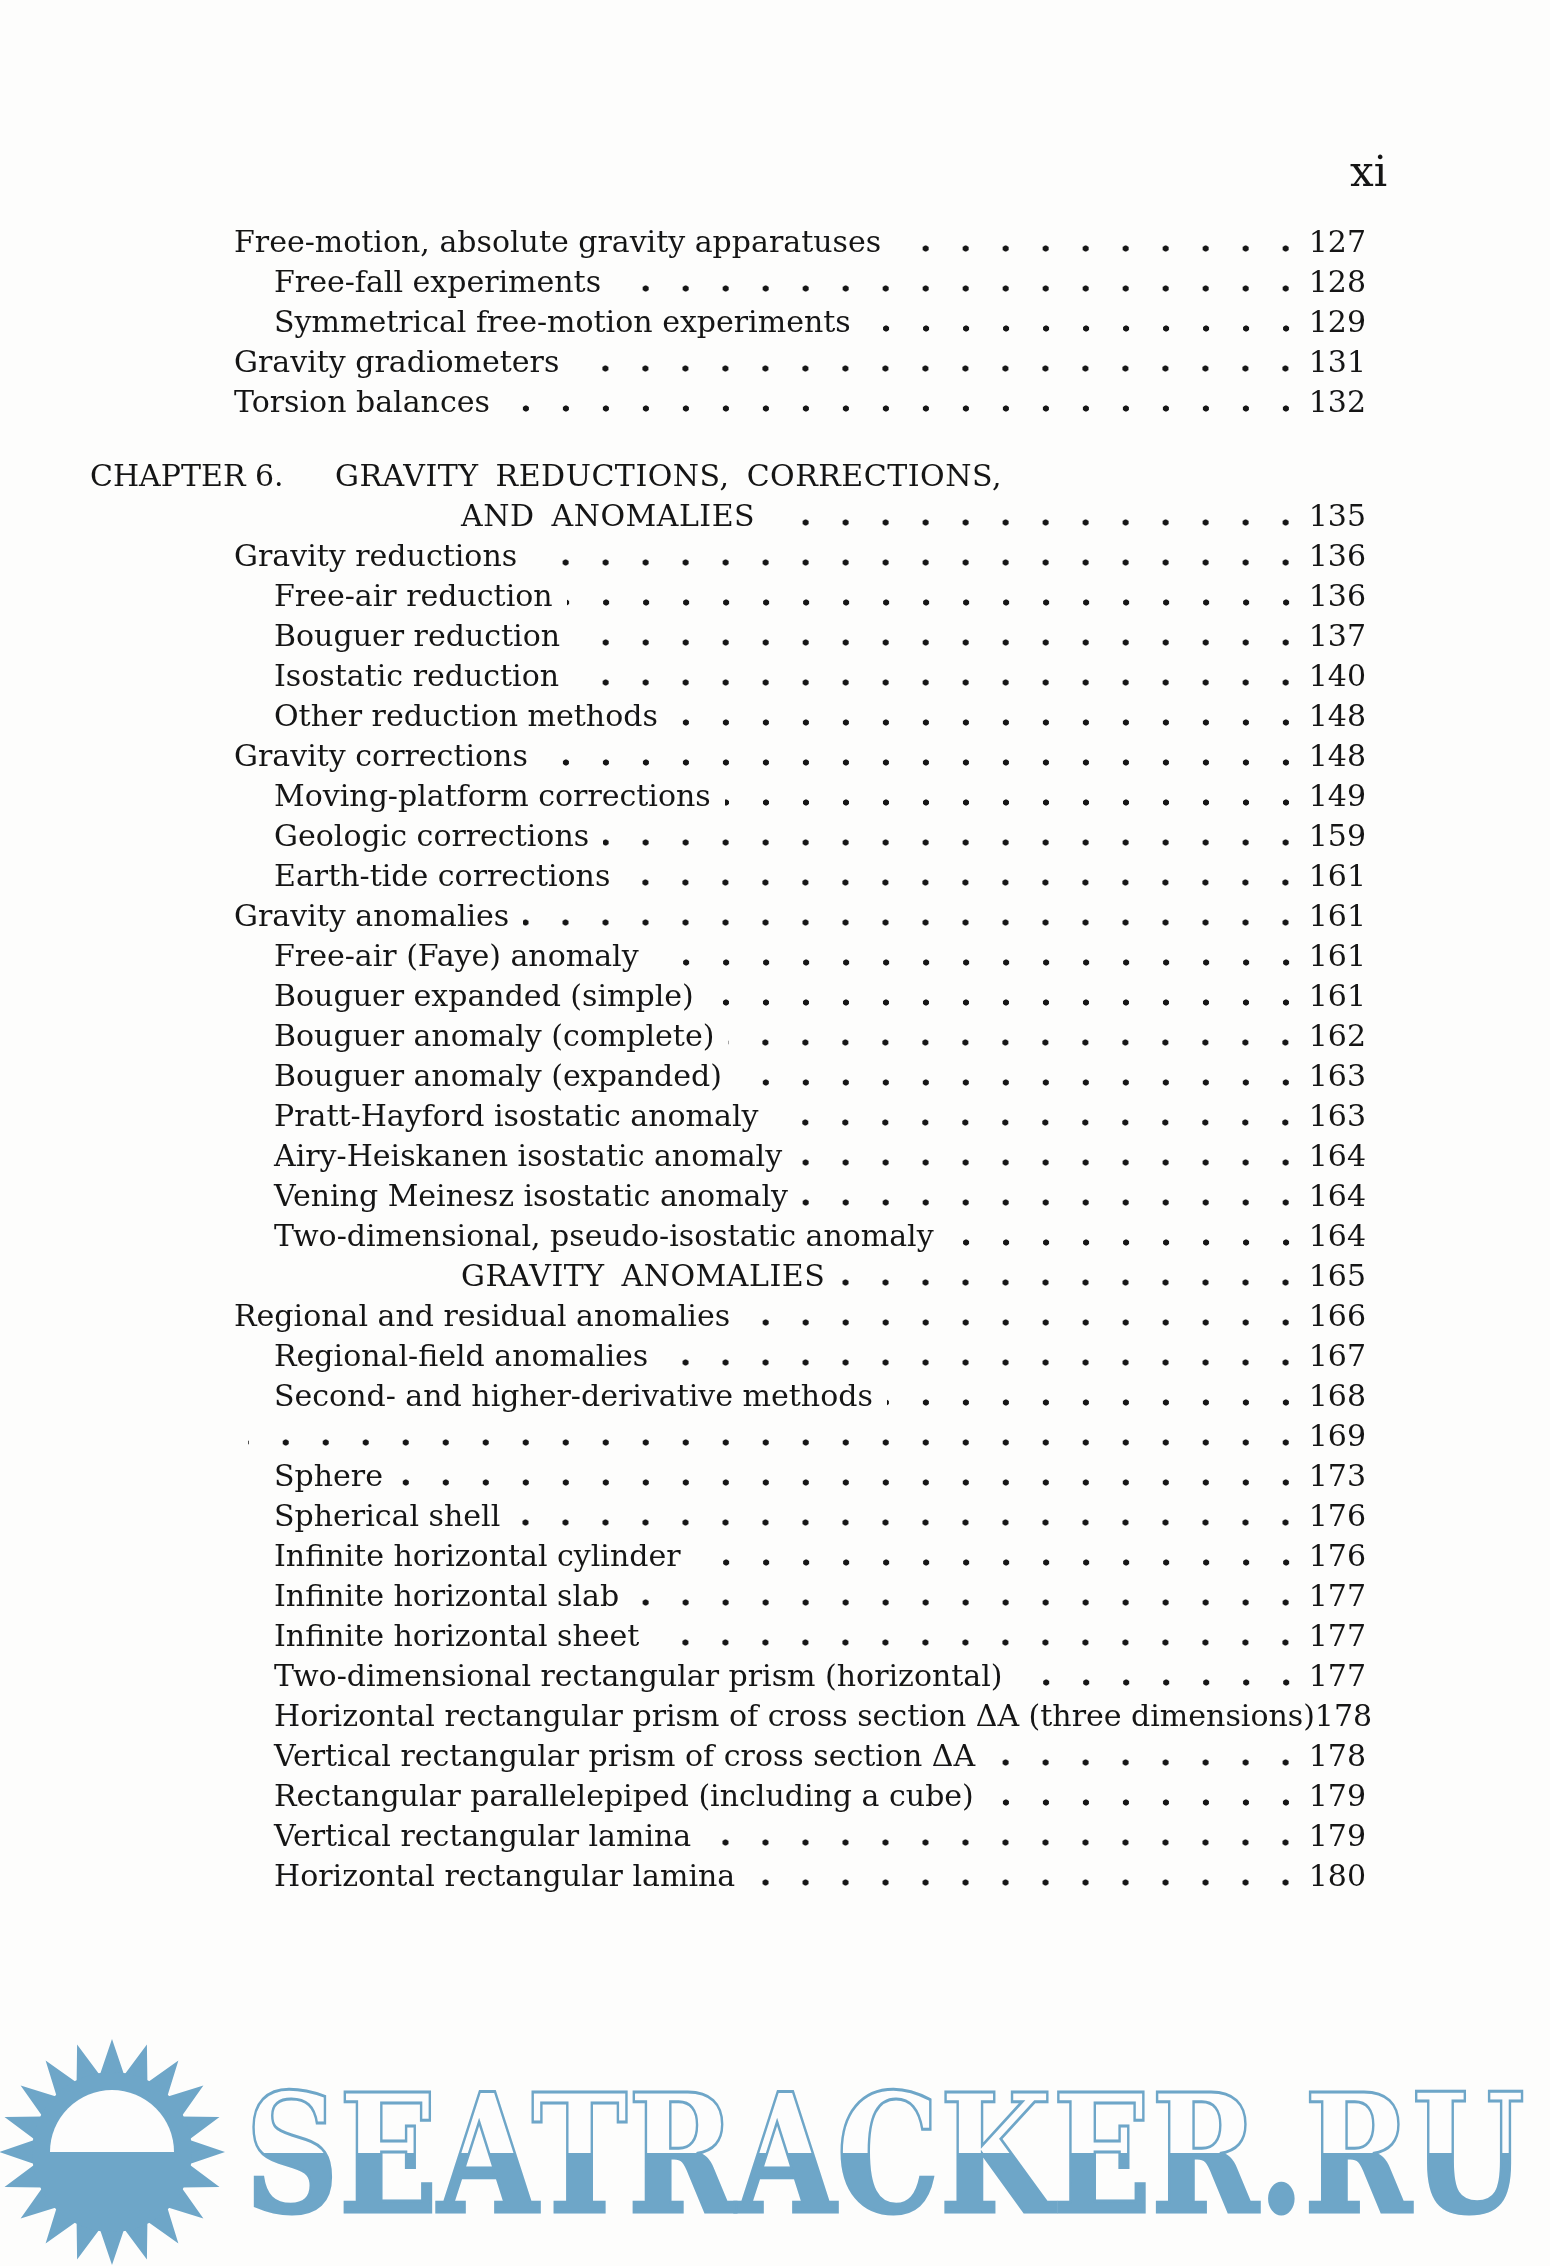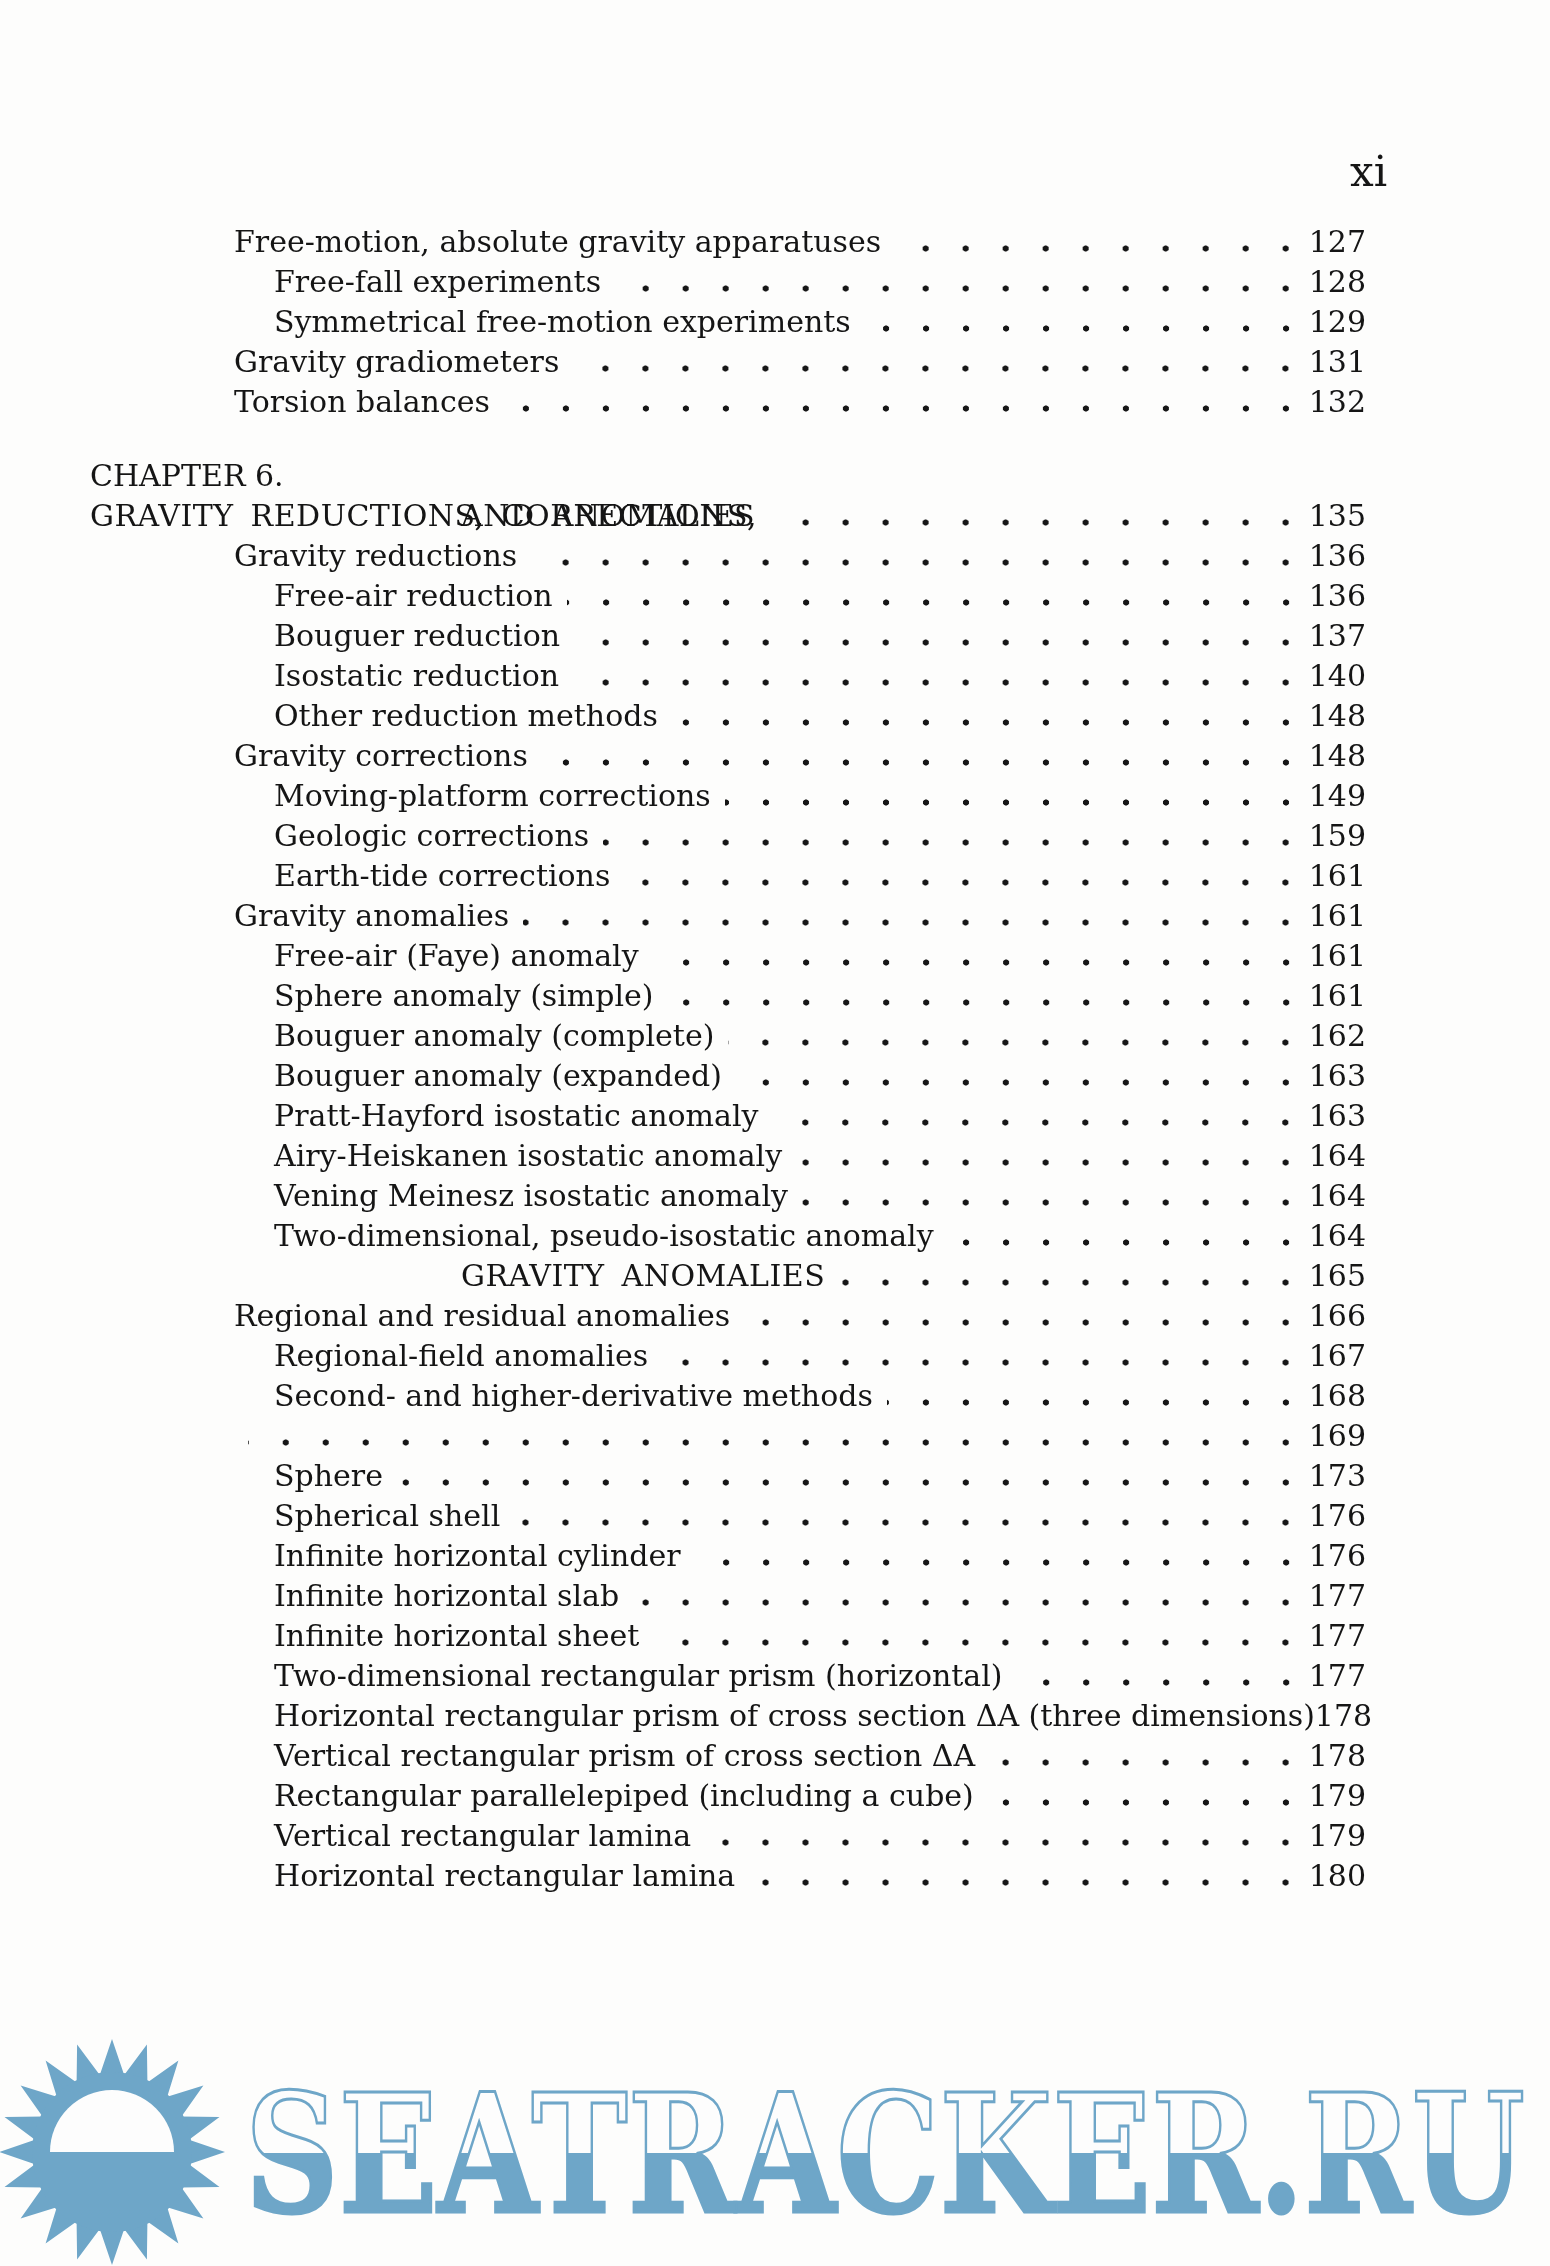--- a/index.html
+++ b/index.html
@@ -25,21 +25,21 @@
   .leader{
     flex:1 1 auto;min-width:0;margin-left:14px;
     background-image:radial-gradient(circle,#161616 2.7px,rgba(0,0,0,0) 3.4px);
     background-size:40px 9px;
     background-repeat:repeat-x;
     background-position:right 3px bottom 9px;
   }
   .leader.noleader{background:none;margin-left:0;}
   .i1{padding-left:218px;}
   .i2{padding-left:258px;}
-  .chapter{padding-left:74px;flex-direction:column;}
+  .chapter{padding-left:74px;}
   .chapter .clabel{width:245px;}
   .chapter .ctitle,.cont .ctitle{letter-spacing:0.5px;word-spacing:7px;}
   .cont{padding-left:445px;}
   .gap{margin-top:34px;}
   .num{text-align:right;}
   .watermark{
     position:absolute;left:0;top:2000px;width:1550px;height:266px;
   }
 </style>
 </head>
@@ -131,21 +131,21 @@
       <span class="elabel">Gravity anomalies</span>
       <div class="leader"></div>
       <span class="num">161</span>
     </div>
     <div class="row i2">
       <span class="elabel">Free-air (Faye) anomaly</span>
       <div class="leader"></div>
       <span class="num">161</span>
     </div>
     <div class="row i2">
-      <span class="elabel">Sphere anomaly (simple)</span>
+      <span class="elabel">Bouguer expanded (simple)</span>
       <div class="leader"></div>
       <span class="num">161</span>
     </div>
     <div class="row i2">
       <span class="elabel">Bouguer anomaly (complete)</span>
       <div class="leader"></div>
       <span class="num">162</span>
     </div>
     <div class="row i2">
       <span class="elabel">Bouguer anomaly (expanded)</span>

